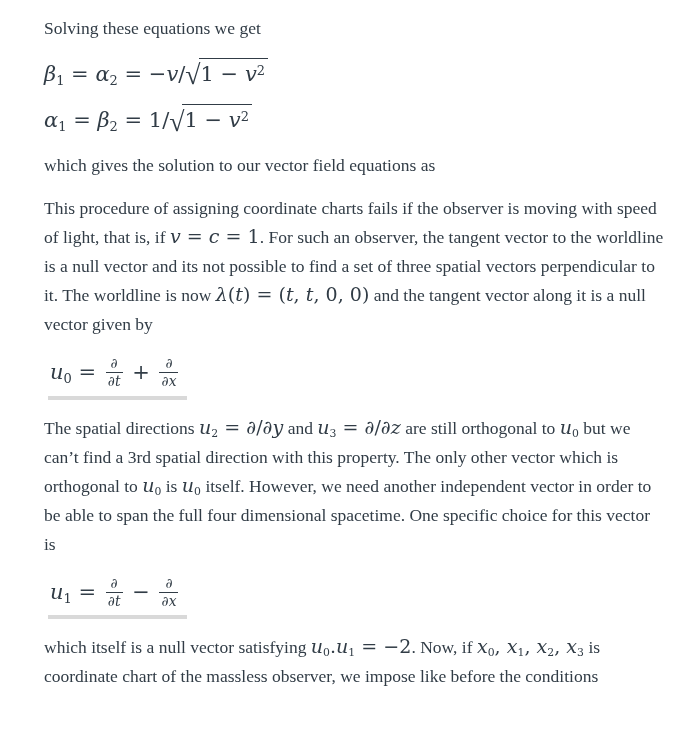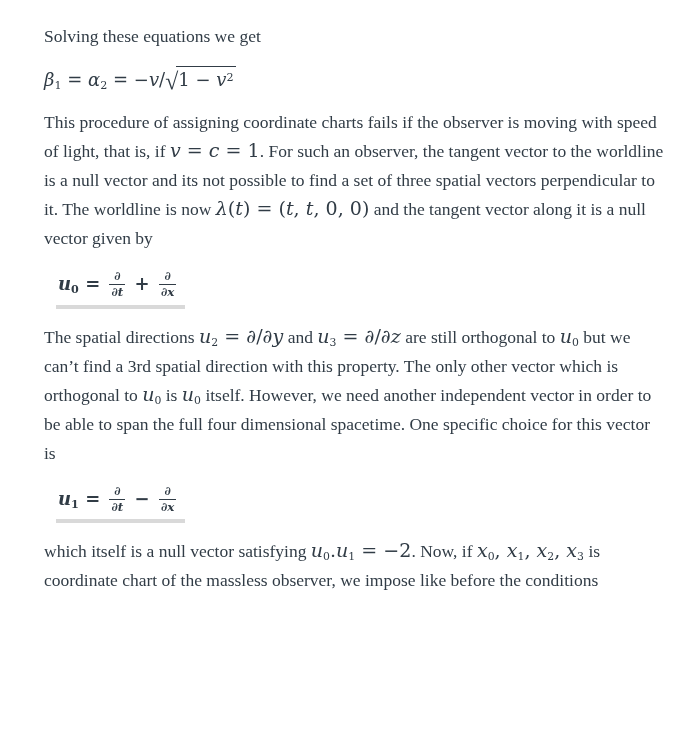--- a/index.html
+++ b/index.html
@@ -17,31 +17,30 @@
     font-family:"Liberation Serif","DejaVu Serif",serif;
     font-size:17.5px;
     line-height:29px;
     padding:10px 16px 6px 44px;
   }
   main{display:block;}
   .para{
     margin:14px 0;
     width:622px;
   }
-  .para:first-child{margin-top:12px;}
+  .para:first-child{margin-top:4px;}
   .equation{
     margin:15px 0;
-    font-size:18px;
+    font-size:21px;
     line-height:1.45;
     white-space:nowrap;
   }
   .equation.underlined{
-    margin:5px 0 9px 12px;
+    margin:5px 0 9px 4px;
     line-height:1.2;
-    font-weight:bold;
   }
   .eq-inner{display:inline-block;}
   .underlined .eq-inner{
     padding:2px 6px 5px 2px;
     border-bottom:4px solid var(--ul);
   }
   
   .mi{
     font-family:"DejaVu Serif","Liberation Serif",serif;
     font-style:italic;
@@ -85,18 +84,20 @@
   }
   .fnum{display:block;padding:0 2px;}
   .fden{display:block;border-top:1.2px solid currentColor;padding:0 2px;}
 </style>
 </head>
 <body style="--text: #313c46; --bg: #ffffff; --ul: #d9d9d9;">
 
 <main>
     <p class="para"><span class="txt">Solving these equations we get</span></p>
     <div class="equation"><span class="eq-inner"><span class="mi">β</span><sub class="msub">1</sub><span class="mn"> = </span><span class="mi">α</span><sub class="msub">2</sub><span class="mn"> = −</span><span class="mi">v</span><span class="mn">/</span><span class="sqrt"><span class="rad">√</span><span class="vinc"><span class="mn">1 − </span><span class="mi">v</span><sup class="msup">2</sup></span></span></span></div>
+    <div class="equation"><span class="eq-inner"><span class="mi">α</span><sub class="msub">1</sub><span class="mn"> = </span><span class="mi">β</span><sub class="msub">2</sub><span class="mn"> = 1/</span><span class="sqrt"><span class="rad">√</span><span class="vinc"><span class="mn">1 − </span><span class="mi">v</span><sup class="msup">2</sup></span></span></span></div>
+    <p class="para"><span class="txt">which gives the solution to our vector field equations as</span></p>
     <p class="para"><span class="txt">This procedure of assigning coordinate charts fails if the observer is moving with speed of light, that is, if </span><span class="mi">v</span><span class="mn"> = </span><span class="mi">c</span><span class="mn"> = 1</span><span class="txt">. For such an observer, the tangent vector to the worldline is a null vector and its not possible to find a set of three spatial vectors perpendicular to it. The worldline is now </span><span class="mi">λ</span><span class="mn">(</span><span class="mi">t</span><span class="mn">) = (</span><span class="mi">t</span><span class="mn">, </span><span class="mi">t</span><span class="mn">, 0, 0)</span><span class="txt"> and the tangent vector along it is a null vector given by</span></p>
     <div class="equation underlined"><span class="eq-inner"><span class="mi">u</span><sub class="msub">0</sub><span class="mn"> = </span><span class="frac"><span class="fnum"><span class="mi">∂</span></span><span class="fden"><span class="mi">∂t</span></span></span><span class="mn"> + </span><span class="frac"><span class="fnum"><span class="mi">∂</span></span><span class="fden"><span class="mi">∂x</span></span></span></span></div>
     <p class="para"><span class="txt">The spatial directions </span><span class="mi">u</span><sub class="msub">2</sub><span class="mn"> = </span><span class="mi">∂</span><span class="mn">/</span><span class="mi">∂y</span><span class="txt"> and </span><span class="mi">u</span><sub class="msub">3</sub><span class="mn"> = </span><span class="mi">∂</span><span class="mn">/</span><span class="mi">∂z</span><span class="txt"> are still orthogonal to </span><span class="mi">u</span><sub class="msub">0</sub><span class="txt"> but we can’t find a 3rd spatial direction with this property. The only other vector which is orthogonal to </span><span class="mi">u</span><sub class="msub">0</sub><span class="txt"> is </span><span class="mi">u</span><sub class="msub">0</sub><span class="txt"> itself. However, we need another independent vector in order to be able to span the full four dimensional spacetime. One specific choice for this vector is</span></p>
     <div class="equation underlined"><span class="eq-inner"><span class="mi">u</span><sub class="msub">1</sub><span class="mn"> = </span><span class="frac"><span class="fnum"><span class="mi">∂</span></span><span class="fden"><span class="mi">∂t</span></span></span><span class="mn"> − </span><span class="frac"><span class="fnum"><span class="mi">∂</span></span><span class="fden"><span class="mi">∂x</span></span></span></span></div>
     <p class="para"><span class="txt">which itself is a null vector satisfying </span><span class="mi">u</span><sub class="msub">0</sub><span class="mn">.</span><span class="mi">u</span><sub class="msub">1</sub><span class="mn"> = −2</span><span class="txt">. Now, if </span><span class="mi">x</span><sub class="msub">0</sub><span class="mn">, </span><span class="mi">x</span><sub class="msub">1</sub><span class="mn">, </span><span class="mi">x</span><sub class="msub">2</sub><span class="mn">, </span><span class="mi">x</span><sub class="msub">3</sub><span class="txt"> is coordinate chart of the massless observer, we impose like before the conditions</span></p>
   </main>
 
 </body></html>

